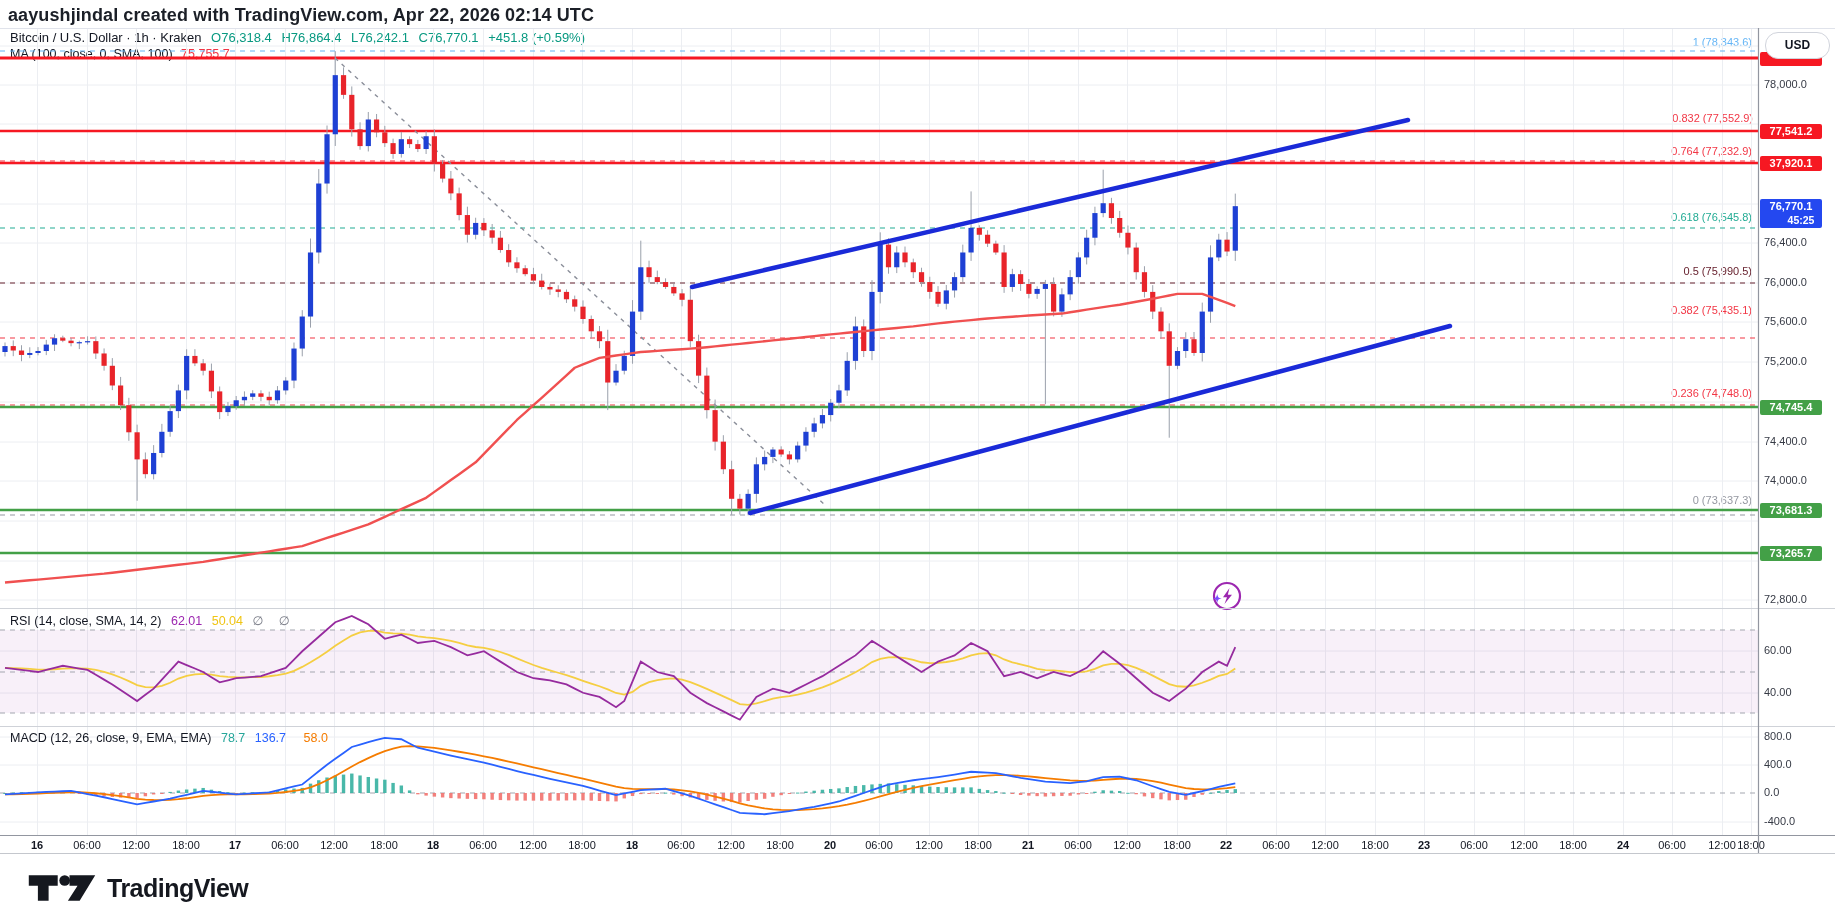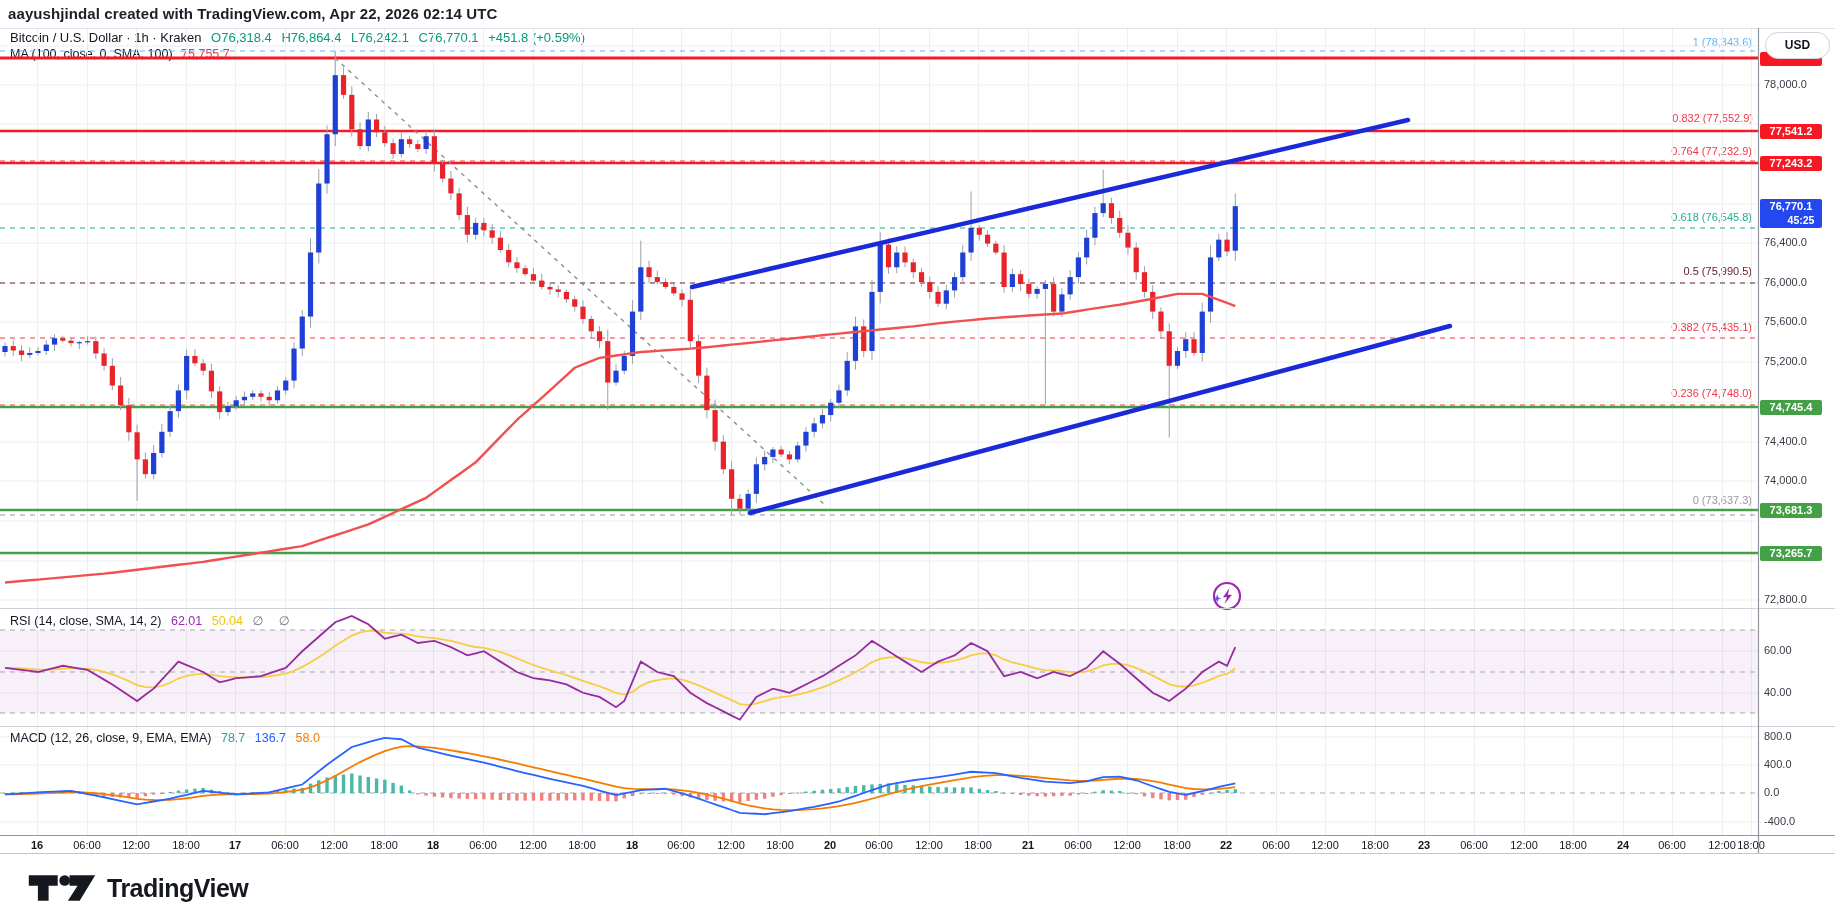--- a/index.html
+++ b/index.html
@@ -1,30 +1,30 @@
 <!DOCTYPE html>
 <html><head>
 <meta charset="utf-8">
 <style>
   html,body{margin:0;padding:0;background:#ffffff;font-family:"Liberation Sans",sans-serif;}
   #app{position:relative;width:1835px;height:917px;background:#fff;overflow:hidden;}
   .abs{position:absolute;}
-  .attribution{left:8px;top:5px;font-size:15px;font-weight:600;color:#1b1f27;letter-spacing:.1px;}
+  .attribution{left:8px;top:5px;font-size:18px;font-weight:600;color:#1b1f27;letter-spacing:.1px;}
   .symbol-row{left:10px;top:30px;font-size:13px;color:#131722;white-space:nowrap;}
   .symbol-row .ohlc{color:#089981;margin-left:6px;}
   .ma-row{left:10px;top:47px;font-size:12.5px;color:#131722;white-space:nowrap;}
   .ma-row .ma-val{color:#f23645;margin-left:5px;}
   .rsi-row{left:10px;top:613px;font-size:12.5px;color:#131722;white-space:nowrap;z-index:6;}
   .rsi-row .v1{color:#9c27b0;margin-left:6px;}
   .rsi-row .v2{color:#f0c514;margin-left:6px;text-align:center;}
   .rsi-row .vz{color:#787b86;margin-left:6px;letter-spacing:6px;}
   .macd-row{left:10px;top:731px;font-size:12.5px;color:#131722;white-space:nowrap;z-index:6;}
   .macd-row .v1{color:#26a69a;margin-left:6px;}
   .macd-row .v2{color:#2962ff;margin-left:6px;text-align:right;}
-  .macd-row .v3{color:#f57c00;margin-left:6px;}
+  .macd-row .v3{color:#f57c00;margin-left:14px;}
   .tick{position:absolute;left:1764px;font-size:11px;color:#363a45;}
   .fiblab{position:absolute;font-size:11px;text-align:right;white-space:nowrap;}
   .timelab{position:absolute;top:839px;font-size:11px;color:#131722;transform:translateX(-50%);white-space:nowrap;}
   .timelab.major{font-weight:700;}
   .badge{position:absolute;left:1760px;width:62px;color:#fff;font-size:11px;font-weight:700;
          text-align:center;border-radius:2px;line-height:15px;z-index:3;}
   .badge .sub{font-weight:600;font-size:10.5px;line-height:12px;margin-left:20px;}
   .usd-btn{left:1765px;top:32px;width:63px;height:25px;background:#fff;border:1px solid #d1d4dc;
            border-radius:13px;font-size:12px;font-weight:600;color:#131722;text-align:center;
            line-height:25px;z-index:5;cursor:pointer;}
@@ -644,21 +644,21 @@
       <div class="tick" style="top: 686px;">40.00</div>
       <div class="tick" style="top: 730px;">800.0</div>
       <div class="tick" style="top: 758px;">400.0</div>
       <div class="tick" style="top: 786px;">0.0</div>
       <div class="tick" style="top: 815px;">-400.0</div>
       <div class="fiblab" style="right: 83px; top: 36px; color: rgb(100, 181, 246);">1 (78,343.6)</div>
       <div class="fiblab" style="right: 82px; top: 112px; color: rgb(242, 54, 69);">0.832 (77,552.9)</div>
       <div class="fiblab" style="right: 83px; top: 145px; color: rgb(242, 54, 69);">0.764 (77,232.9)</div>
       <div class="fiblab" style="right: 83px; top: 211px; color: rgb(34, 171, 148);">0.618 (76,545.8)</div>
       <div class="fiblab" style="right: 83px; top: 265px; color: rgb(103, 34, 47);">0.5 (75,990.5)</div>
-      <div class="fiblab" style="right: 83px; top: 321px; color: rgb(242, 54, 69); text-align: center;">0.382 (75,435.1)</div>
+      <div class="fiblab" style="right: 83px; top: 304px; color: rgb(242, 54, 69); text-align: center;">0.382 (75,435.1)</div>
       <div class="fiblab" style="right: 83px; top: 387px; color: rgb(242, 54, 69);">0.236 (74,748.0)</div>
       <div class="fiblab" style="right: 83px; top: 494px; color: rgb(149, 152, 161);">0 (73,637.3)</div>
       <div class="timelab major" style="left: 37px;">16</div>
       <div class="timelab" style="left: 87px;">06:00</div>
       <div class="timelab" style="left: 136px;">12:00</div>
       <div class="timelab" style="left: 186px;">18:00</div>
       <div class="timelab major" style="left: 235px;">17</div>
       <div class="timelab" style="left: 285px;">06:00</div>
       <div class="timelab" style="left: 334px;">12:00</div>
       <div class="timelab" style="left: 384px;">18:00</div>
@@ -688,21 +688,21 @@
       <div class="timelab" style="left: 1573px;">18:00</div>
       <div class="timelab major" style="left: 1623px;">24</div>
       <div class="timelab" style="left: 1672px;">06:00</div>
       <div class="timelab" style="left: 1722px;">12:00</div>
       <div class="timelab" style="left: 1751px;">18:00</div>
       <div class="badge" style="top: 52px; height: 14px; background: rgb(246, 24, 34);"></div>
       <div class="badge" style="top: 123.5px; height: 15px; background: rgb(246, 24, 34);">
         <div>77,541.2</div>
       </div>
       <div class="badge" style="top: 155.5px; height: 15px; background: rgb(246, 24, 34);">
-        <div>77,243.2</div>
+        <div>37,920.1</div>
       </div>
       <div class="badge" style="top: 198.5px; height: 29px; background: rgb(36, 72, 240);">
         <div>76,770.1</div>
         <div class="sub">45:25</div>
       </div>
       <div class="badge" style="top: 399.5px; height: 15px; background: rgb(67, 160, 71);">
         <div>74,745.4</div>
       </div>
       <div class="badge" style="top: 502.5px; height: 15px; background: rgb(67, 160, 71);">
         <div>73,681.3</div>

